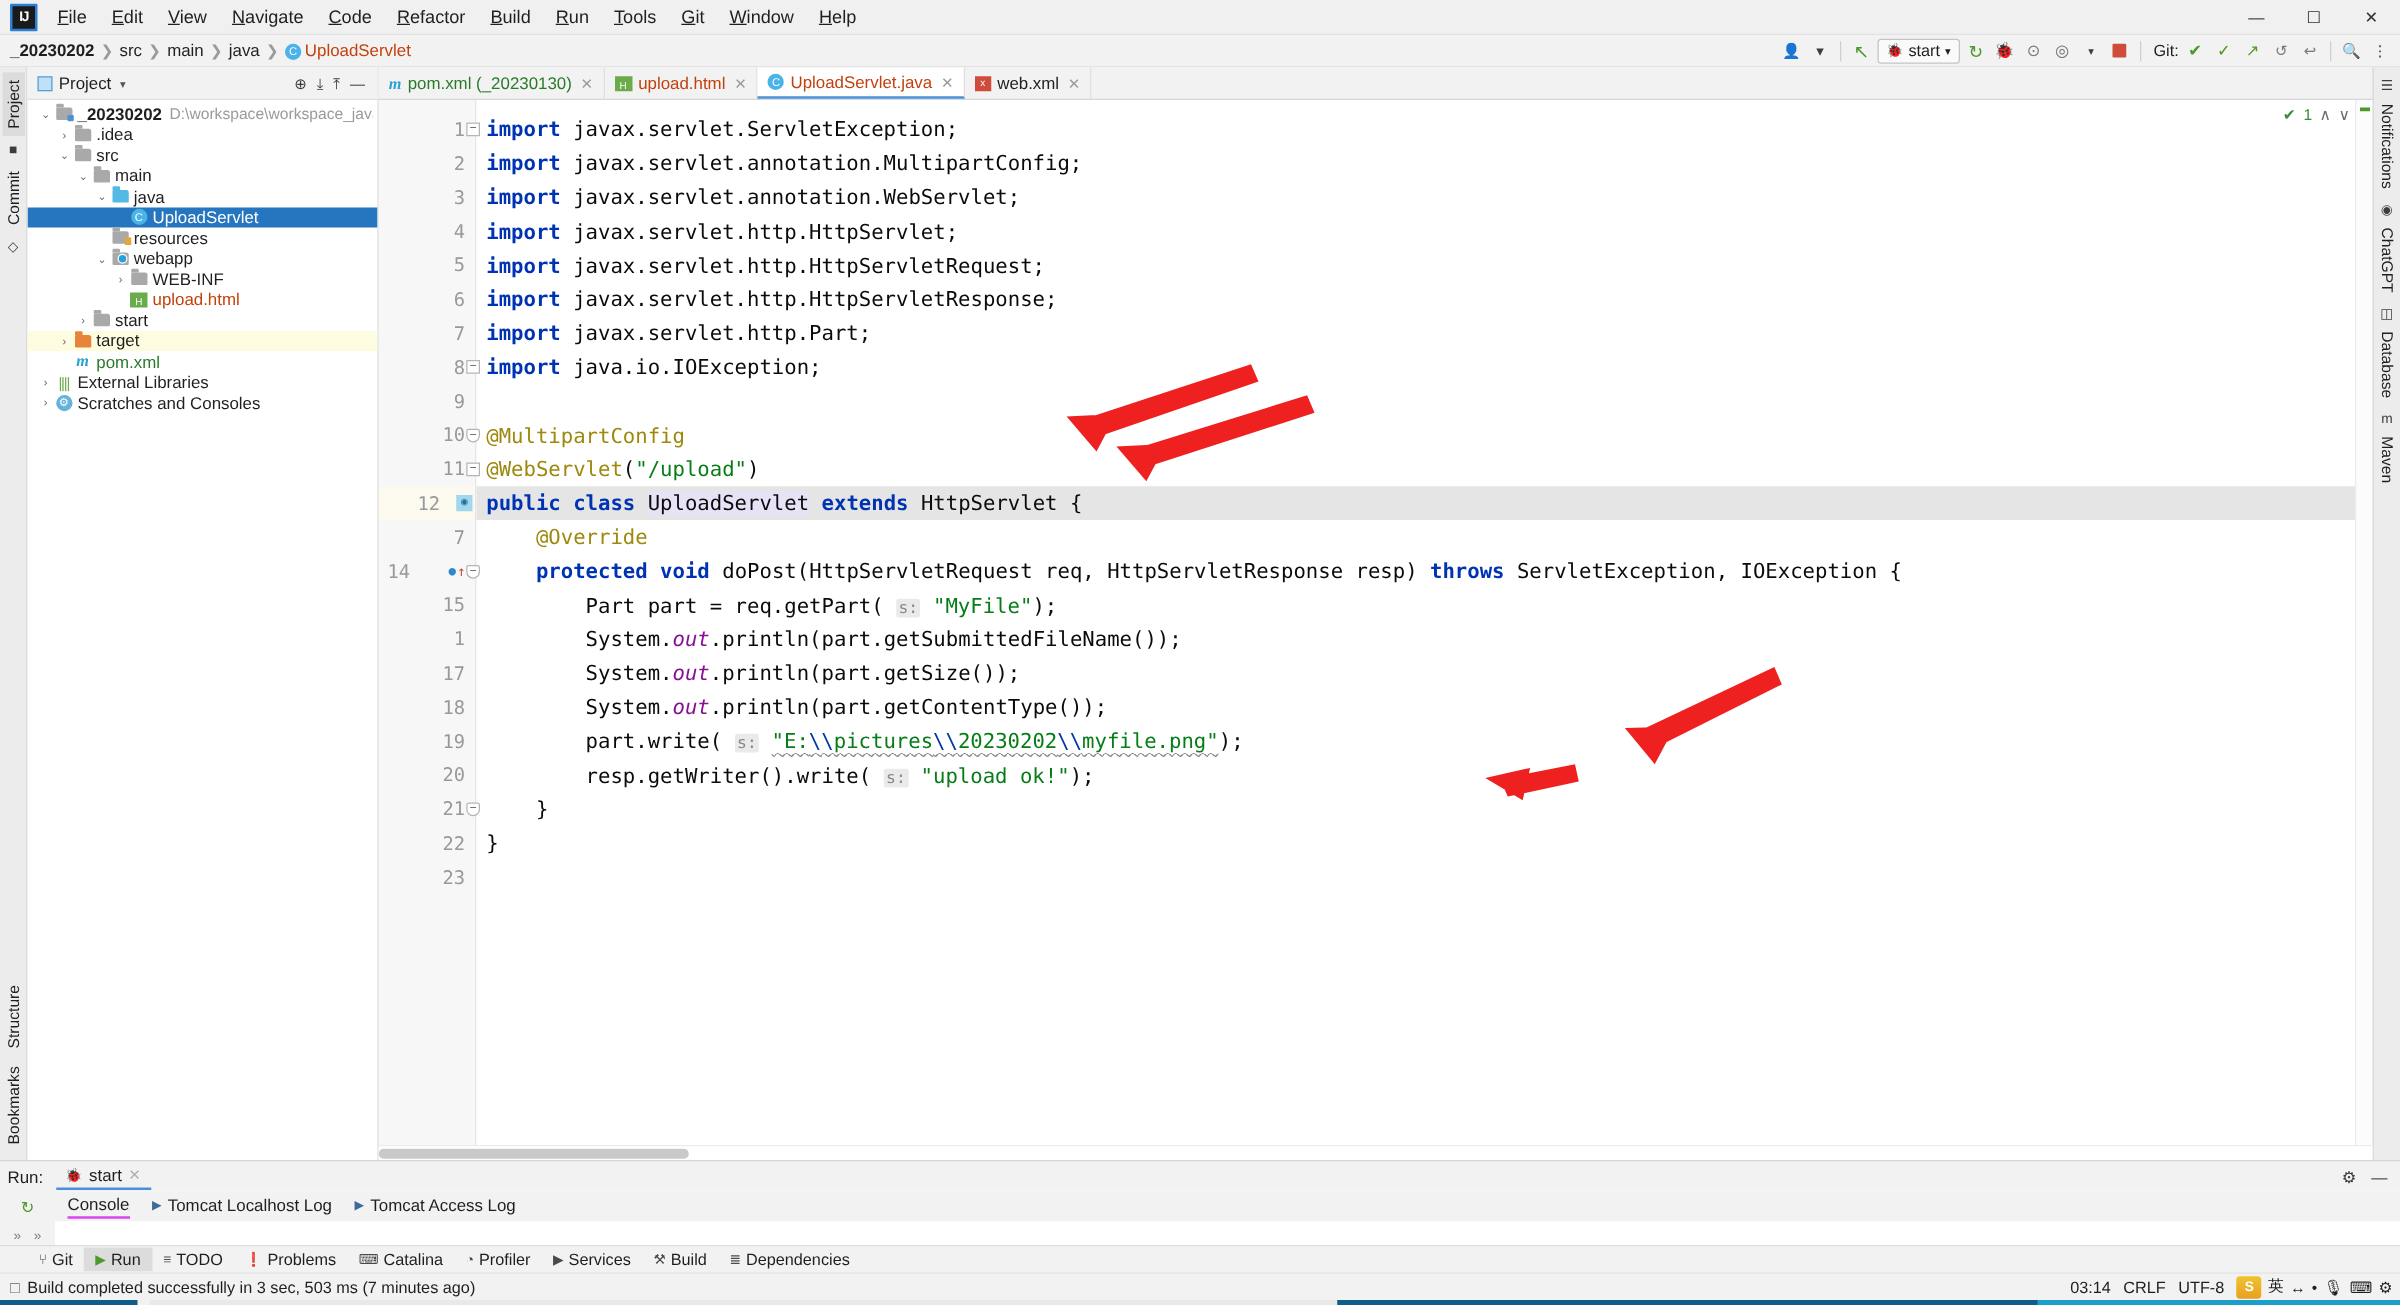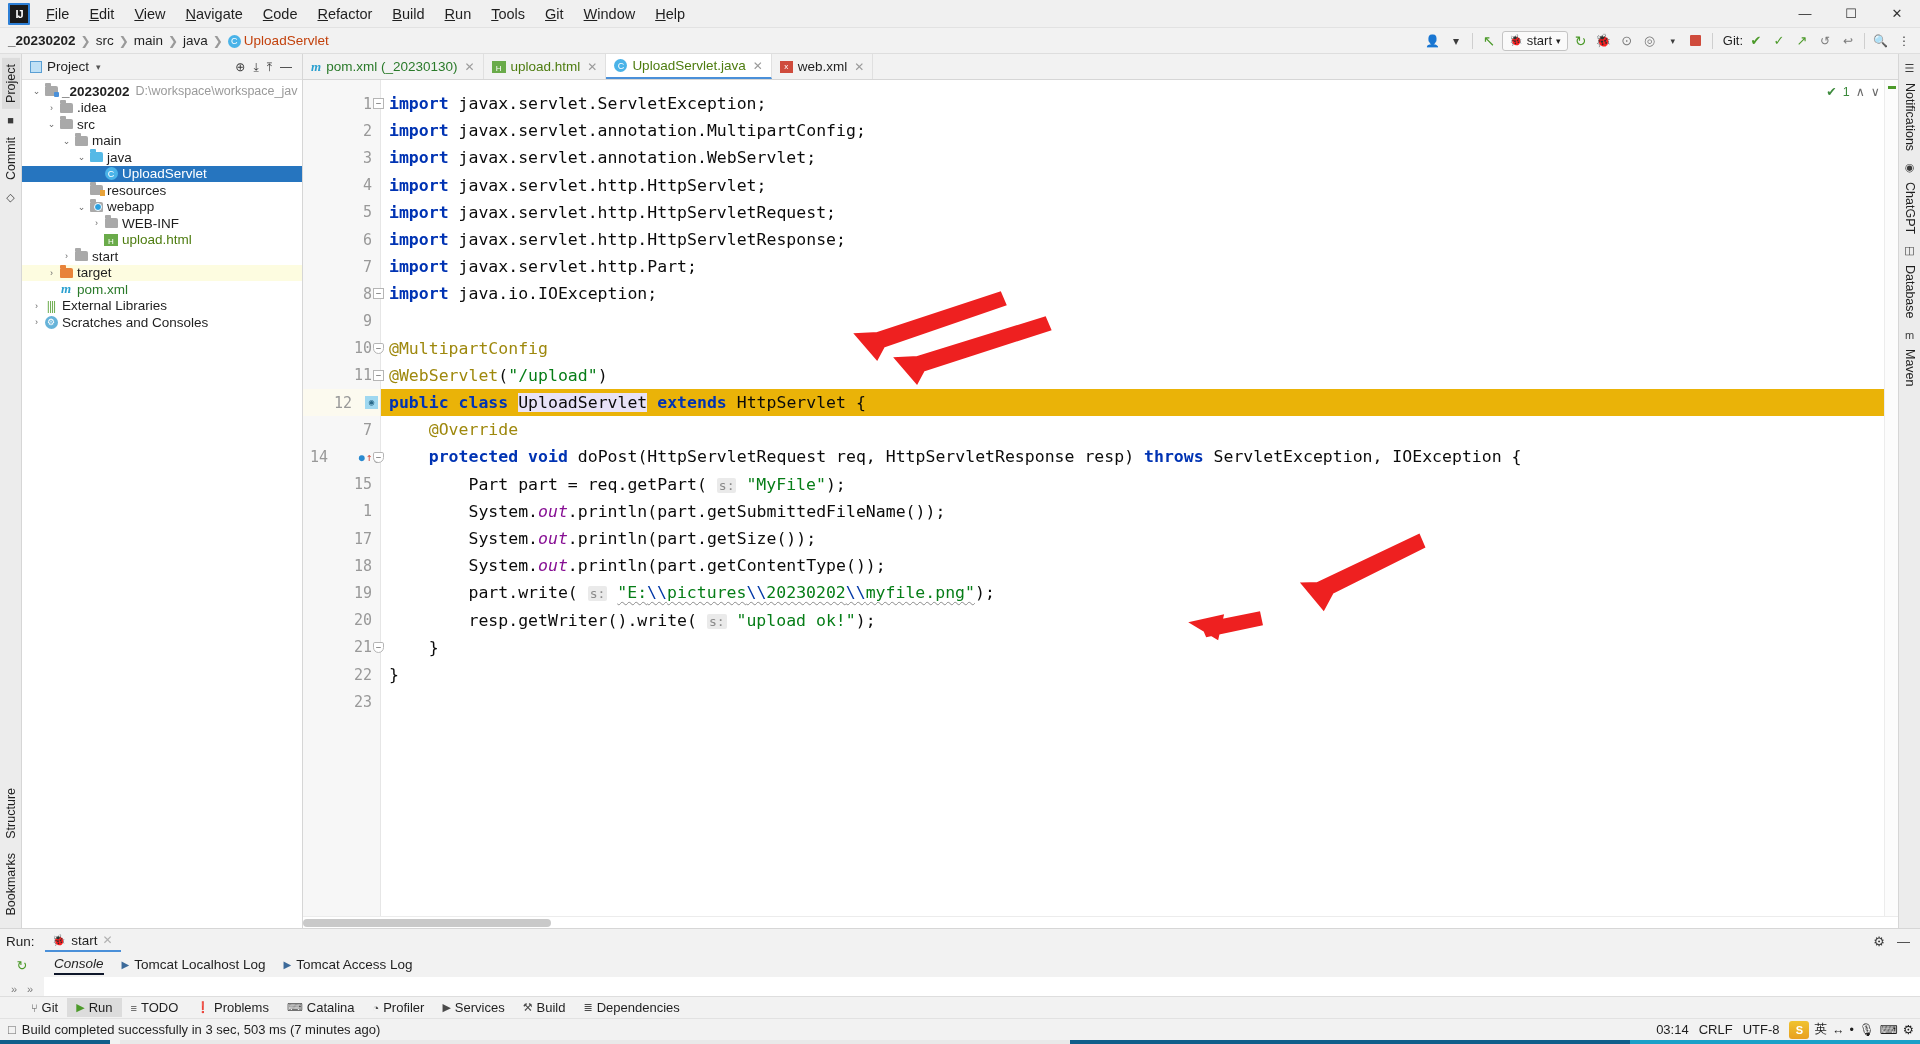--- a/index.html
+++ b/index.html
@@ -138,21 +138,21 @@
   .tlabel { font-size: 13.5px; }
   .tlabel.bold { font-weight: bold; }
   .tpath { color: #9a9a9a; font-size: 12.5px; margin-left: 6px; overflow: hidden; text-overflow: clip; }
   .cicon {
     width: 13px; height: 13px; border-radius: 50%; background: #4ab3e8; color: #fff;
     font-size: 9px; display: flex; align-items: center; justify-content: center;
   }
   .hicon { width: 14px; height: 12px; background: #6aab4a; color: #fff; font-size: 8px; display:flex; align-items:flex-end; justify-content:center; position: relative; }
   .micon { color: #2aa0d0; font-weight: bold; font-style: italic; font-size: 13px; font-family: "Liberation Serif", serif; }
   .libicon { color: #6aab4a; font-size: 12px; letter-spacing: -1px; }
-  .lbl-red { color: #4d7c0f; }
+  .lbl-red { color: #c2410c; }
   .lbl-green { color: #2a7a2a; }
 
   
   .editor-area { flex: 1; display: flex; flex-direction: column; min-width: 0; background: #fff; }
   .tabs-row {
     height: 26px; min-height: 26px; display: flex; align-items: stretch;
     background: #f2f2f2; border-bottom: 1px solid #d6d6d6;
   }
   .etab {
     display: flex; align-items: center; gap: 5px; padding: 0 8px;
@@ -172,21 +172,21 @@
   }
   .gline { height: 27.2px; display: flex; align-items: center; justify-content: flex-end; padding-right: 8px; position: relative; }
   .gline.hl { background: #fcfaef; }
   .gmark { position: absolute; right: 2px; display: flex; align-items: center; gap: 1px; }
   .code {
     flex: 1; padding-top: 10px; padding-left: 8px; min-width: 0;
     font-family: "DejaVu Sans Mono", monospace; font-size: 16.5px; line-height: 27.2px;
     color: #0b0b0b; white-space: pre; overflow: hidden; position: relative;
   }
   .cl { height: 27.2px; white-space: pre; }
-  .cl.hl { background: #eab308; margin-left: -8px; padding-left: 8px; }
+  .cl.hl { background: #e5e5e5; margin-left: -8px; padding-left: 8px; }
   .kw { color: #0033b3; font-weight: bold; }
   .ann { color: #9e880d; }
   .str { color: #067d17; }
   .esc { color: #0037a6; }
   .fld { color: #871094; font-style: italic; }
   .hint { background: #eaeaea; color: #8a8a8a; font-size: 13px; padding: 0 2px; border-radius: 2px; font-style: normal; }
   .sel-ident { background: #e8e2f7; }
   .squig { text-decoration: underline wavy #8a8a8a 1px; text-underline-offset: 3px; }
 
   .fold-col { position: absolute; left: 70px; top: 10px; width: 14px; }
@@ -219,21 +219,21 @@
   .rp-tab { display: flex; align-items: center; gap: 5px; padding: 2px 8px; border-bottom: 2px solid #4a90d9; }
   .rp-tab .x { color: #b0b0b0; font-size: 12px; }
   .rp-gear { margin-left: auto; display: flex; gap: 12px; padding-right: 10px; color: #3c3c3c; font-size: 13px; }
   .rp-body { display: flex; min-height: 0; }
   .rp-side { width: 44px; min-width: 44px; display: flex; flex-direction: column; align-items: center; padding-top: 5px; gap: 10px; }
   .rp-side .ic { font-size: 13px; color: #4c9a2a; }
   .rp-side .chev { font-size: 11px; color: #7a7a7a; }
   .rp-main { flex: 1; display: flex; flex-direction: column; min-width: 0; background: #fff; }
   .rp-subtabs { height: 24px; min-height: 24px; display: flex; align-items: center; gap: 18px; padding-left: 10px; background: #f2f2f2; font-size: 13.5px; }
   .rp-subtab { display: flex; align-items: center; gap: 5px; padding-bottom: 2px; }
-  .rp-subtab.active { border-bottom: 2px solid #0f172a; font-style: italic; }
+  .rp-subtab.active { border-bottom: 2px solid #d946ef; }
   .rp-console { flex: 1; background: #fff; font-family: "DejaVu Sans Mono", monospace; font-size: 16px; color: #9a3a30; overflow: hidden; white-space: pre; padding-left: 4px; }
 
   
   .botstrip { height: 22px; min-height: 22px; background: #f2f2f2; display: flex; align-items: center; border-top: 1px solid #dedede; padding-left: 22px; }
   .bt { display: flex; align-items: center; gap: 4px; padding: 2px 9px; font-size: 13px; color: #1f1f1f; }
   .bt.active { background: #dcdcdc; }
 
   
   .statusbar { height: 22px; min-height: 22px; background: #f2f2f2; display: flex; align-items: center; font-size: 13px; color: #1f1f1f; border-top: 1px solid #e2e2e2; padding-left: 8px; }
   .sb-right { margin-left: auto; display: flex; align-items: center; gap: 10px; padding-right: 6px; }

